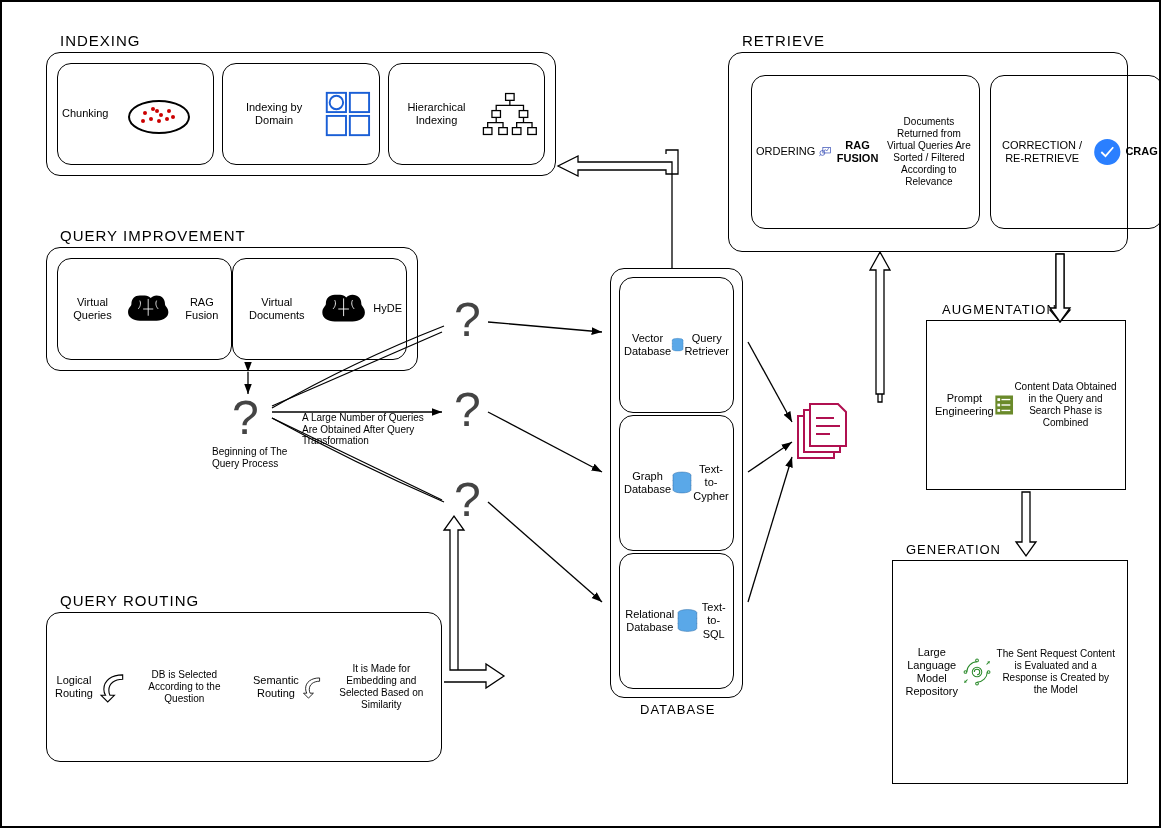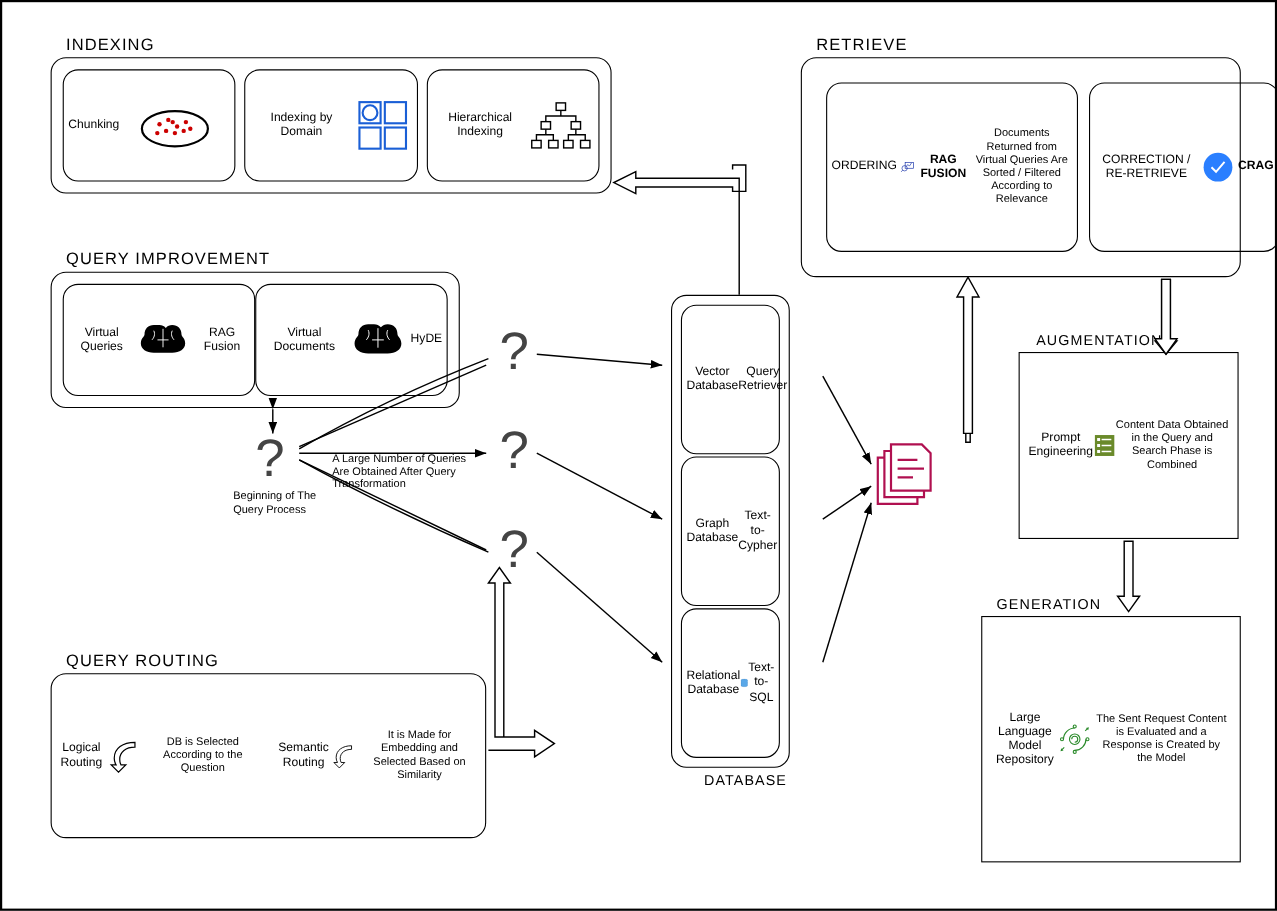--- a/index.html
+++ b/index.html
@@ -106,21 +106,21 @@
  </div>
  <div class="inner" style="flex:1;justify-content:space-between;border:none">
   <span class="label">Semantic Routing</span>
   <svg class="icon" width="70" height="60" viewBox="0 0 70 60">
         <path d="M50 8c-20 0-34 10-34 26 0 4 1 8 3 11l-8 0 12 12 12-12-8 0c-1-2-2-5-2-9 0-12 10-20 25-20z" fill="none" stroke="#000" stroke-width="2"></path>
       </svg>
   <span class="desc">It is Made for Embedding and Selected Based on Similarity</span>
  </div>
 </div>
 
-<div class="box" style="left:608px;top:266px;width:108px;height:430px;padding:8px;display:flex;flex-direction:column;gap:2px">
+<div class="box" style="left:608px;top:266px;width:133px;height:430px;padding:8px;display:flex;flex-direction:column;gap:2px">
  <div class="inner" style="flex:1;justify-content:space-between">
   <span class="label">Vector Database</span>
   <svg class="icon" width="44" height="48" viewBox="0 0 44 48">
         <g fill="#5aa8e8" stroke="#2c6ca8" stroke-width="1">
           <ellipse cx="22" cy="8" rx="18" ry="6"></ellipse>
           <path d="M4 8v10c0 3 8 6 18 6s18-3 18-6V8"></path>
           <path d="M4 18v10c0 3 8 6 18 6s18-3 18-6V18"></path>
           <path d="M4 28v10c0 3 8 6 18 6s18-3 18-6V28"></path>
         </g>
       </svg>

